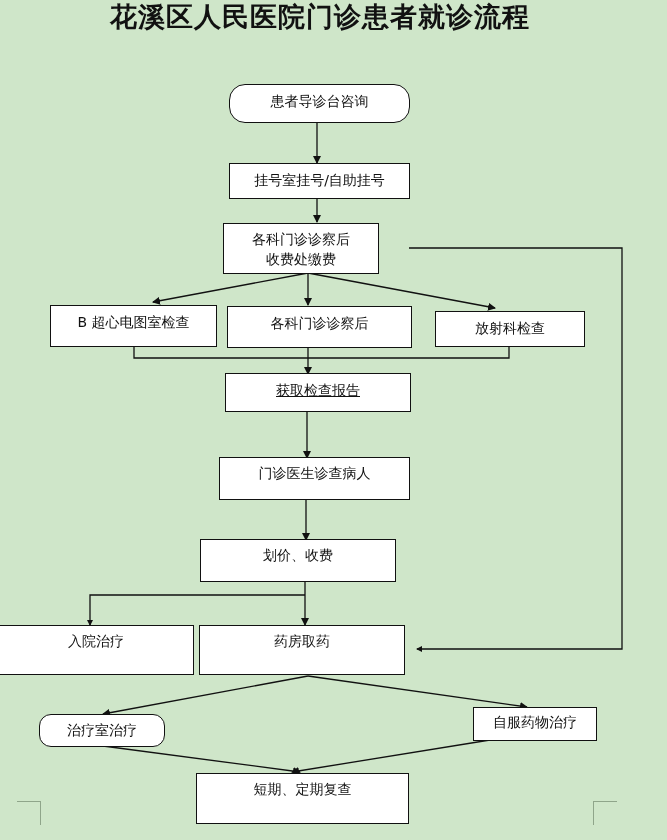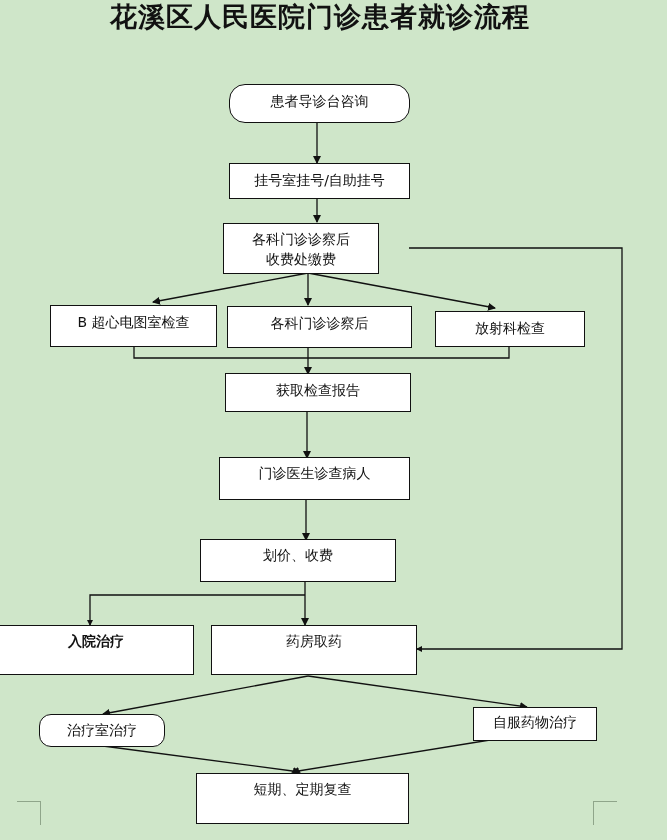--- a/index.html
+++ b/index.html
@@ -137,36 +137,36 @@
 
 <div class="box" style="left:227px; top:306px; width:185px; height:42px;">
   <span class="lbl" style="padding-top:6px;">各科门诊诊察后</span>
 </div>
 
 <div class="box" style="left:435px; top:311px; width:150px; height:36px;">
   <span class="lbl" style="padding-top:6px;">放射科检查</span>
 </div>
 
 <div class="box" style="left:225px; top:373px; width:186px; height:39px;">
-  <span class="lbl" style="padding-top:6px;">获取检查报告</span>
+  <span class="lbl" style="padding-top:6px;text-decoration:underline;">获取检查报告</span>
 </div>
 
 <div class="box" style="left:219px; top:457px; width:191px; height:43px;">
   <span class="lbl" style="padding-top:5px;">门诊医生诊查病人</span>
 </div>
 
 <div class="box" style="left:200px; top:539px; width:196px; height:43px;">
   <span class="lbl" style="padding-top:5px;">划价、收费</span>
 </div>
 
 <div class="box" style="left:-2px; top:625px; width:196px; height:50px;">
-  <span class="lbl" style="padding-top:5px;font-weight:bold;">入院治疗</span>
+  <span class="lbl" style="padding-top:5px;">入院治疗</span>
 </div>
 
-<div class="box" style="left:211px; top:625px; width:206px; height:50px;">
+<div class="box" style="left:199px; top:625px; width:206px; height:50px;">
   <span class="lbl" style="padding-top:5px;">药房取药</span>
 </div>
 
 <div class="box" style="left:39px; top:714px; width:126px; height:33px;border-radius:12px;">
   <span class="lbl" style="padding-top:5px;">治疗室治疗</span>
 </div>
 
 <div class="box" style="left:473px; top:707px; width:124px; height:34px;">
   <span class="lbl" style="padding-top:5px;font-family:Liberation Serif, serif;">自服药物治疗</span>
 </div>

